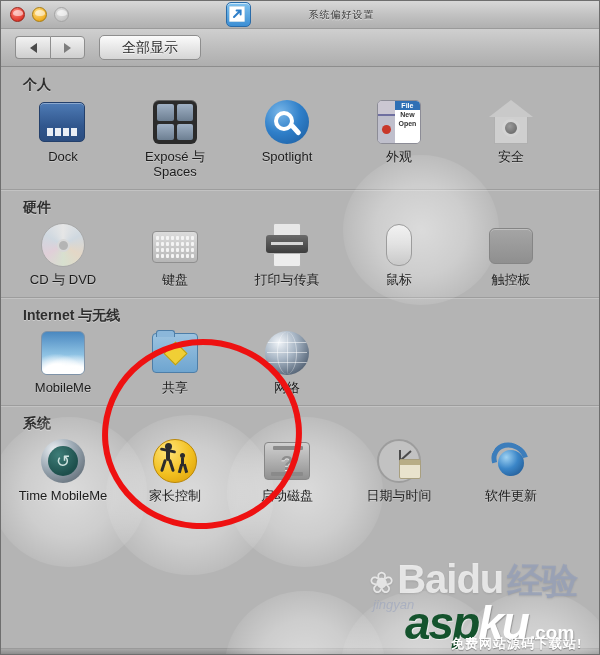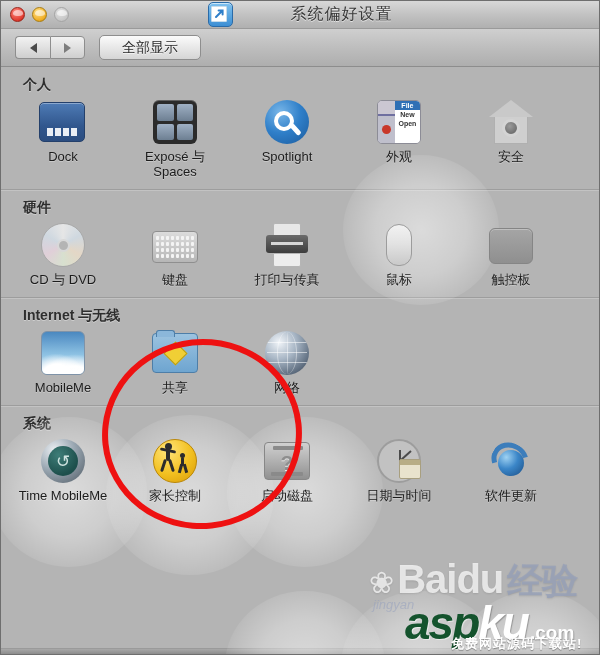--- a/index.html
+++ b/index.html
@@ -48,21 +48,21 @@
     display: flex; align-items: center; justify-content: center;
     box-shadow: inset 0 1px 0 rgba(255,255,255,0.6);
   }
   .title-icon .sheet {
     width: 16px; height: 16px; background: #fff;
     border: 1px solid #c8dcea; border-radius: 1px;
     display: flex; align-items: center; justify-content: center;
     margin: 0 2px 2px 0;
   }
   .title-text {
-    font-size: 16px; color: #3a3a3a;
+    font-size: 10px; color: #3a3a3a;
     text-shadow: 0 1px 0 rgba(255,255,255,0.6);
     letter-spacing: 1px;
   }
 
   
   .toolbar {
     height: 38px;
     background: linear-gradient(to bottom, #cfcfcf 0%, #bcbcbc 55%, #aeaeae 100%);
     border-bottom: 1px solid #8d8d8d;
     display: flex; align-items: center; padding-left: 14px;

